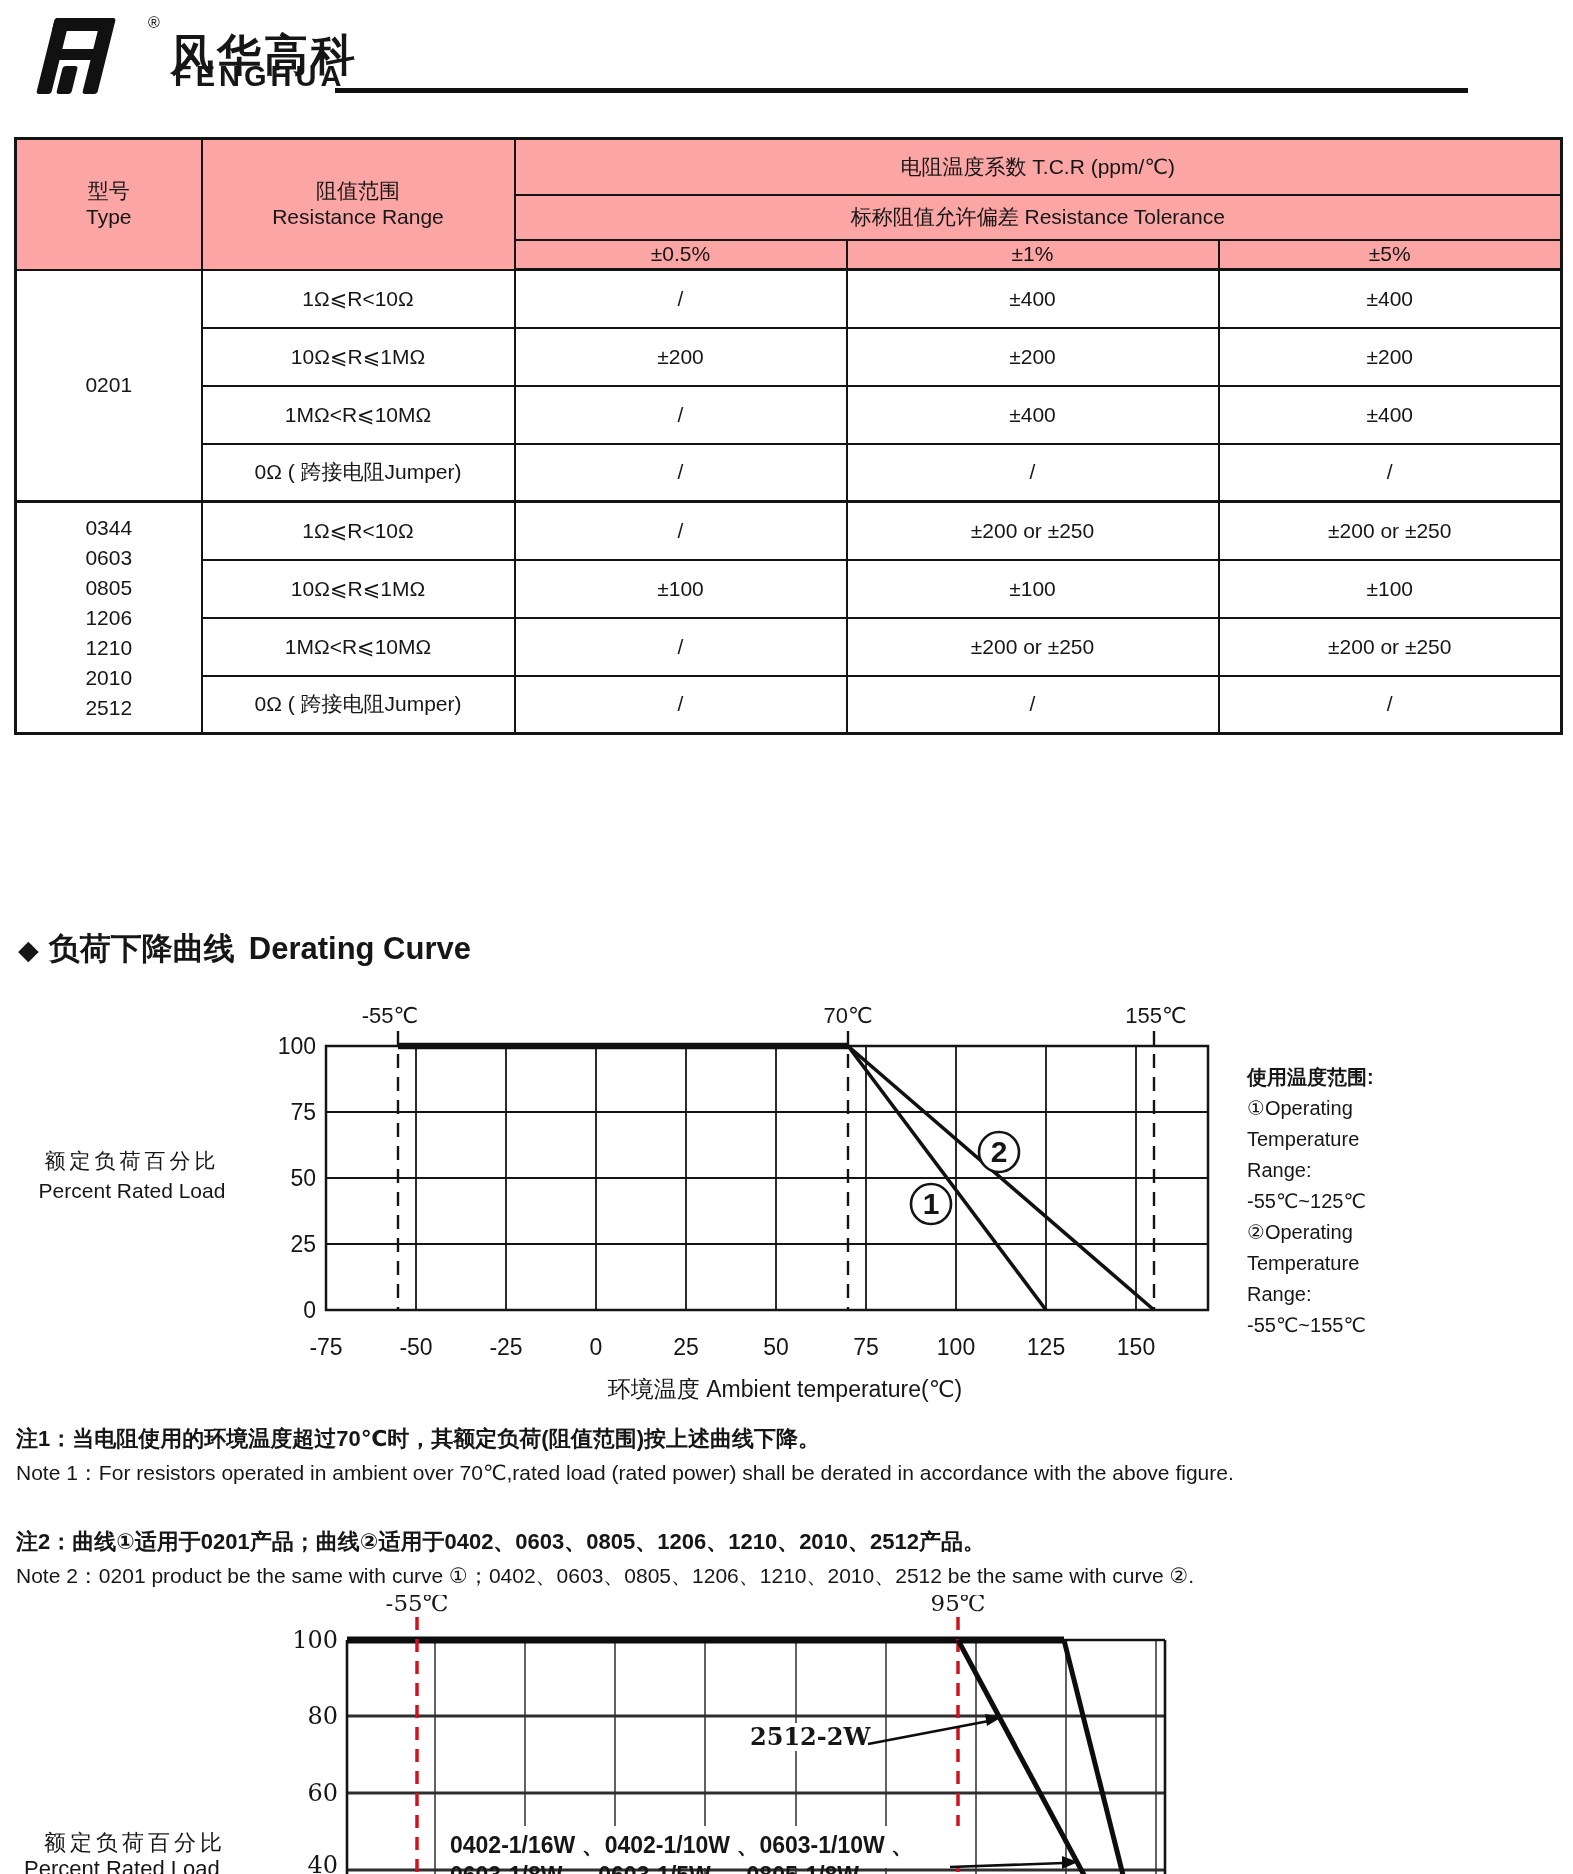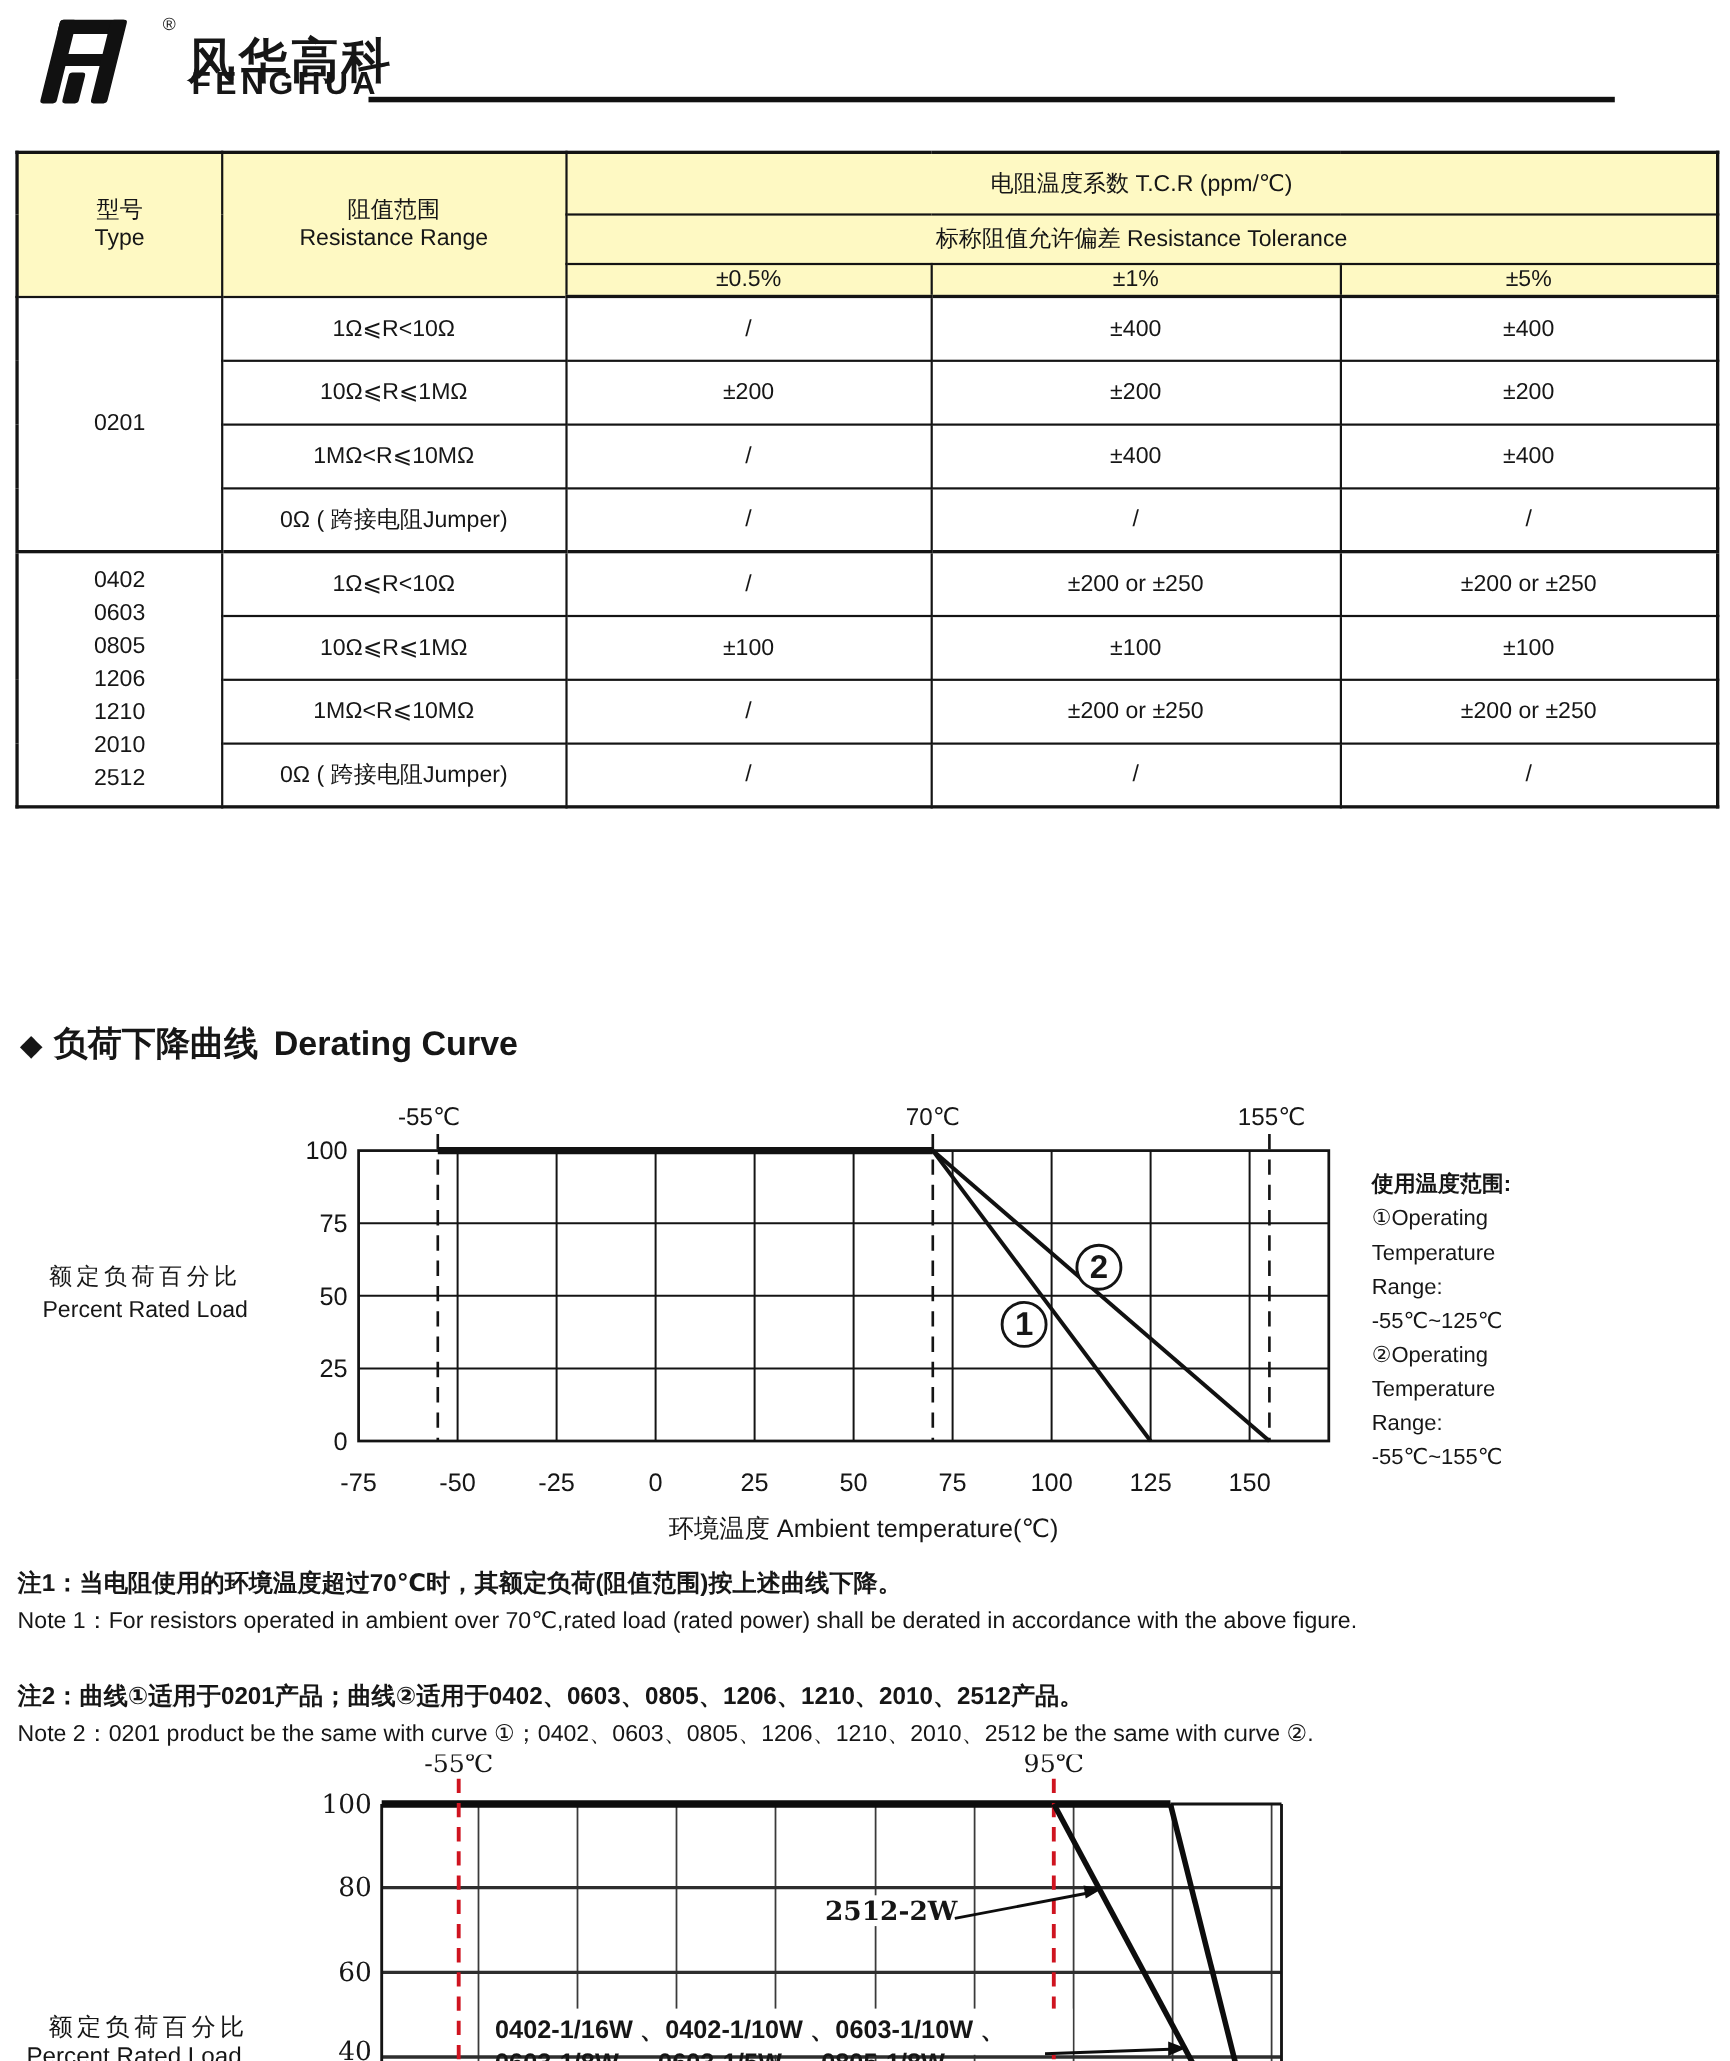--- a/index.html
+++ b/index.html
@@ -13,21 +13,21 @@
   .brand-cn{left:170px;top:16px;font-size:44px;font-weight:700;letter-spacing:3px;margin-top:10px;}
   .brand-en{left:174px;top:60px;font-size:29px;font-weight:700;letter-spacing:4px;}
   .reg-mark{left:148px;top:14px;font-size:16px;}
   .doc-title{left:0;top:32px;width:1462px;text-align:right;font-size:42px;font-weight:400;letter-spacing:1px;}
   .header-rule{left:335px;top:88px;width:1133px;height:5px;background:#111;}
   
   table.tcr{border-collapse:collapse;table-layout:fixed;width:1546px;}
   table.tcr td{border:2px solid #141414;text-align:center;vertical-align:middle;
     font-size:21px;padding:0;}
   table.tcr{border:3px solid #141414;}
-  .hdr{background:#fef9c3;}
+  .hdr{background:#fca5a5;}
   .h1{height:56px;} .h2{height:45px;} .h3{height:30px;}
   .dr{height:58px;}
   .bb3{border-bottom-width:3px !important;}
   .two-line div{line-height:26px;}
   .type-list div{line-height:30px;font-size:21px;}
   
   .sec-title{left:18px;top:928px;font-size:31px;font-weight:700;}
   .sec-title .diamond{font-size:27px;margin-right:10px;}
   .sec-title .en{margin-left:14px;}
   
@@ -111,21 +111,21 @@
   </tr>
   <tr class="dr">
     <td class="bb3">0Ω ( 跨接电阻Jumper)</td>
     <td class="bb3">/</td>
     <td class="bb3">/</td>
     <td class="bb3">/</td>
   </tr>
 
   <tr class="dr">
     <td rowspan="4" class="type-list">
-      <div>0402</div>
+      <div>0344</div>
       <div>0603</div>
       <div>0805</div>
       <div>1206</div>
       <div>1210</div>
       <div>2010</div>
       <div>2512</div>
     </td>
     <td>1Ω⩽R&lt;10Ω</td>
     <td>/</td>
     <td>±200 or ±250</td>

